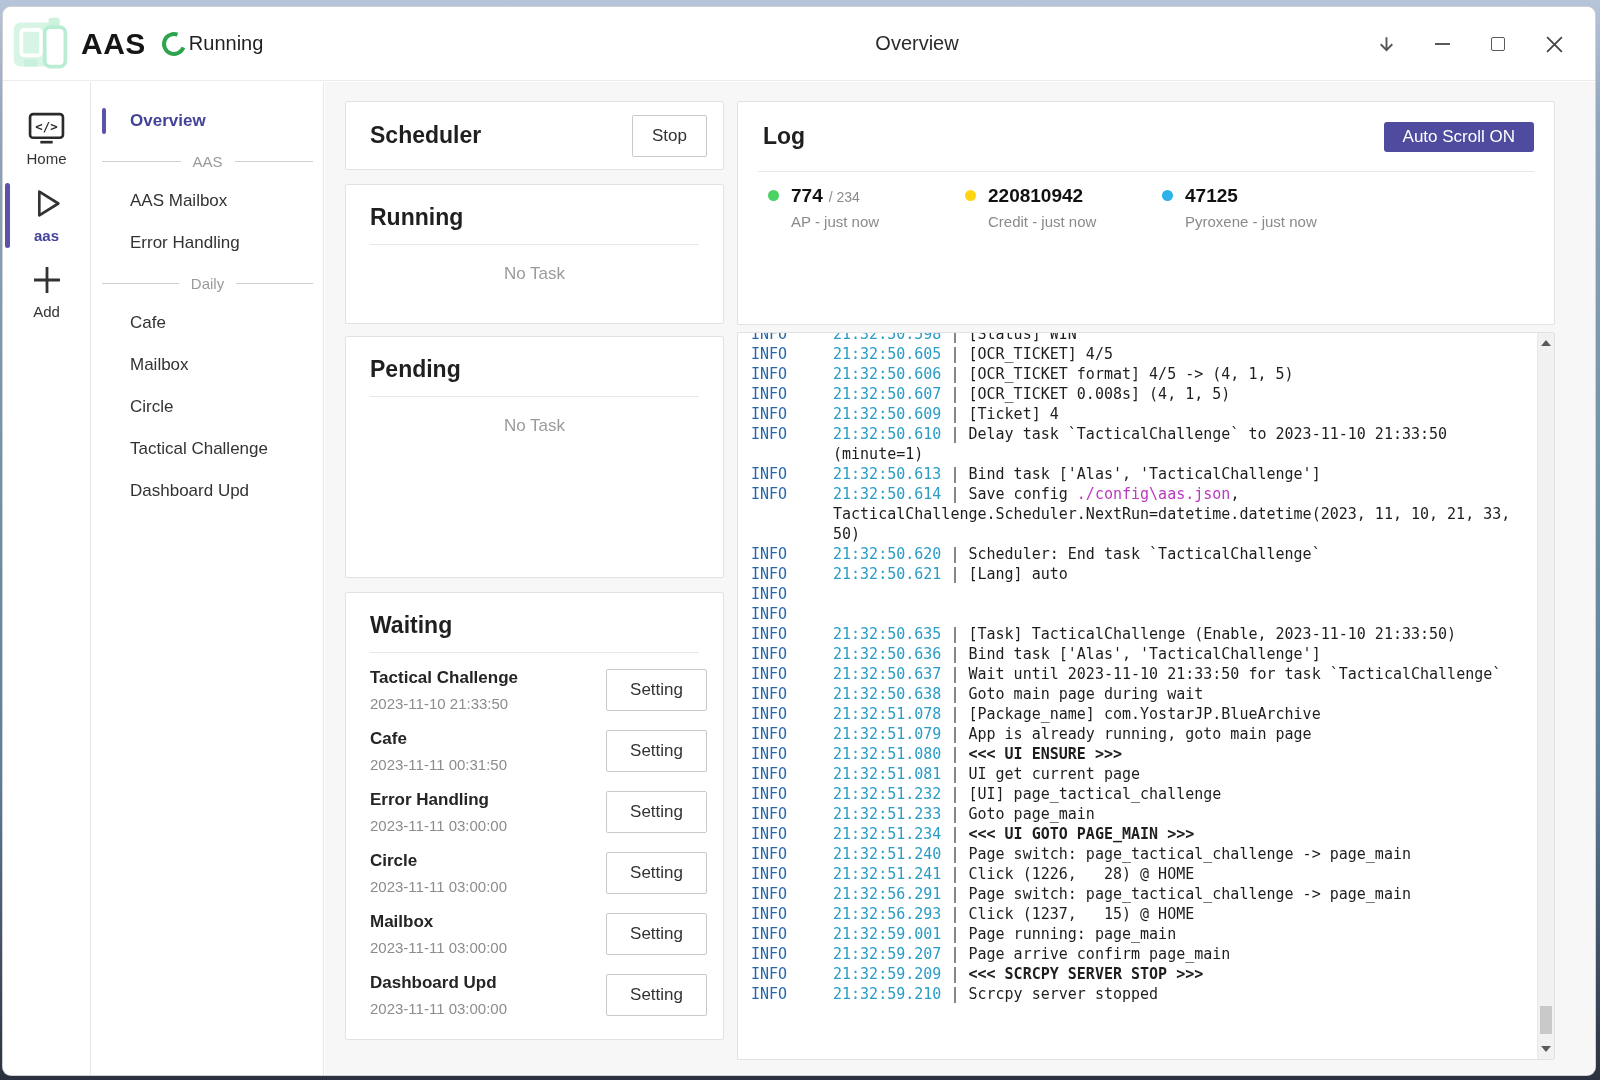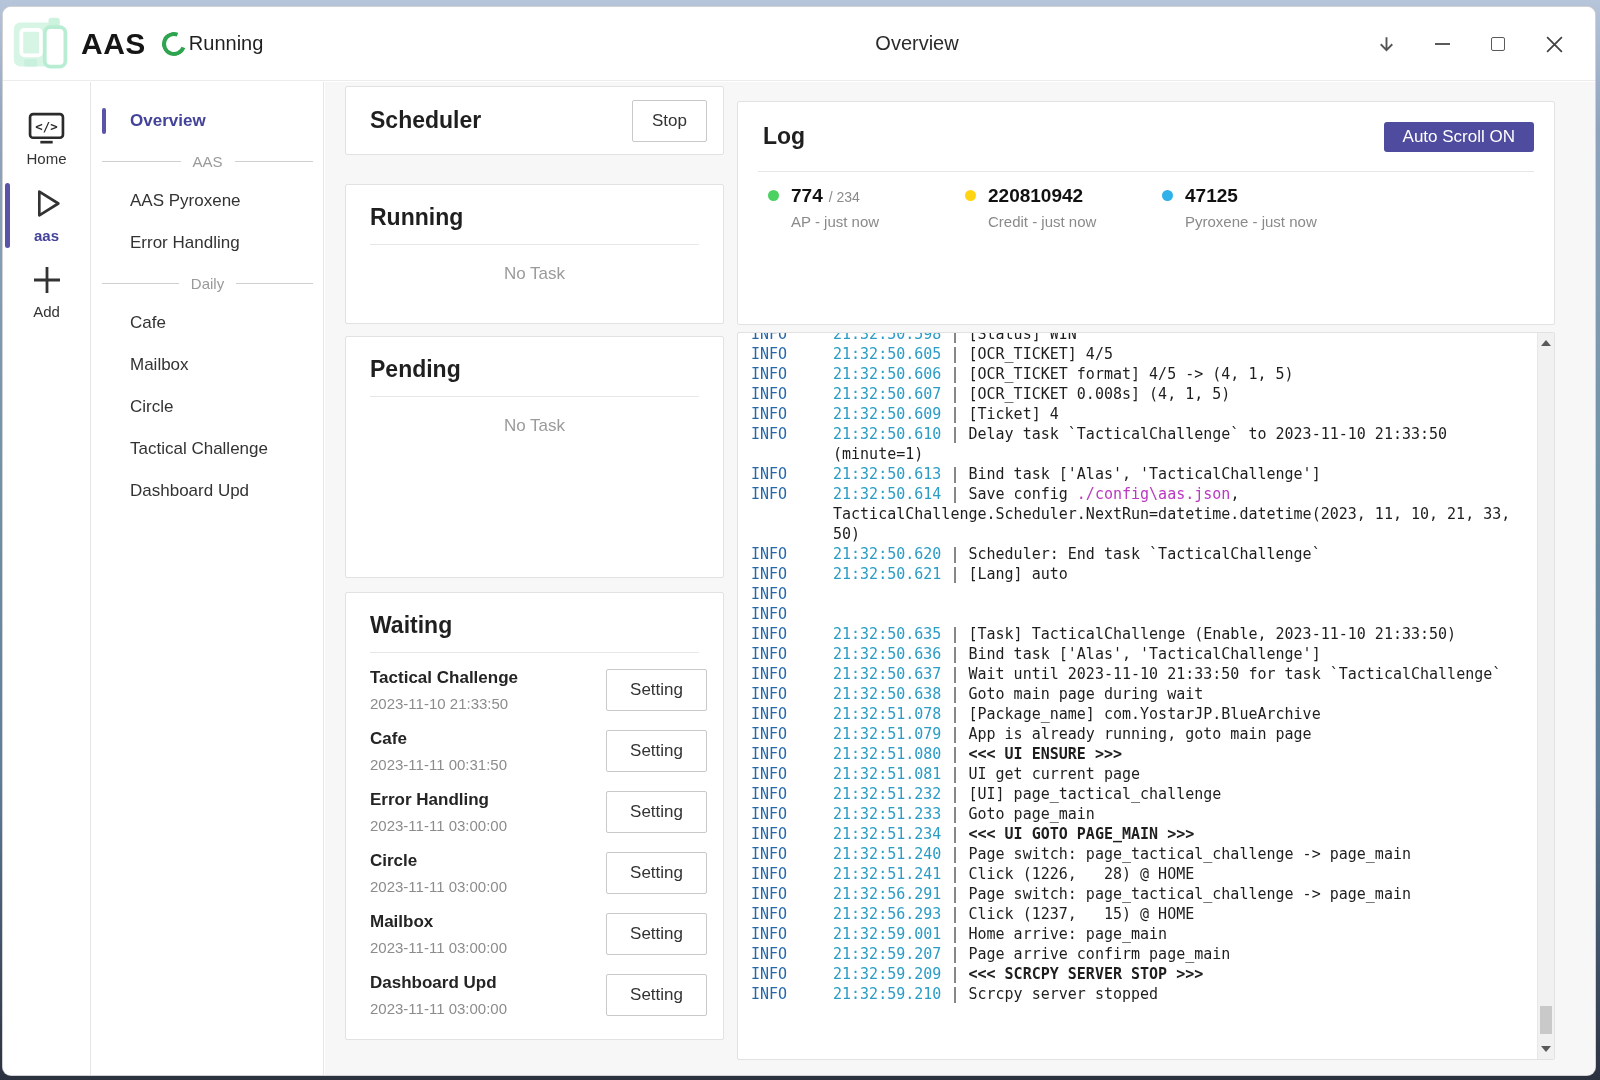--- a/index.html
+++ b/index.html
@@ -46,21 +46,21 @@
   .side-section .line { flex:1; height:1px; background:#cfcfcf; }
   .side-section .s-lbl { margin:0 12px; font-size:15px; color:#9a9a9a; }
   
   .main { position:absolute; left:322px; top:75px; right:0; bottom:0; background:#f7f7f8; }
   .card { position:absolute; background:#fff; border:1px solid #e2e2e2; border-radius:2px; }
   .card-title { font-size:23px; font-weight:600; color:#1f1f1f; }
   .hr { height:1px; background:#e7e7e7; margin-top:13px; }
   .btn { background:#fff; border:1px solid #c9c9c9; border-radius:2px; font-size:17px; color:#333;
     font-family:"Liberation Sans",sans-serif; cursor:pointer; }
   
-  .scheduler { left:20px; top:4px; width:379px; height:69px; display:flex; align-items:center;
+  .scheduler { left:20px; top:19px; width:379px; height:69px; display:flex; align-items:center;
     justify-content:space-between; padding:0 16px 0 24px; }
   .stop-btn { padding:10px 19px; }
   
   .running { left:20px; top:102px; width:379px; height:140px; padding:19px 24px 0; }
   .pending { left:20px; top:254px; width:379px; height:242px; padding:19px 24px 0; }
   .no-task { text-align:center; color:#9b9b9b; font-size:17px; margin-top:19px; }
   
   .waiting { left:20px; top:510px; width:379px; height:448px; padding:19px 16px 0 24px; }
   .wait-row { display:flex; align-items:center; justify-content:space-between; height:61px; }
   .w-name { font-size:17px; font-weight:bold; color:#242424; }
@@ -157,21 +157,21 @@
     </div>
   </div>
 
   <div class="sidebar">
       <div class="side-link active">Overview</div>
       <div class="side-section">
         <span class="line"></span>
         <span class="s-lbl">AAS</span>
         <span class="line"></span>
       </div>
-      <div class="side-link">AAS Pyroxene</div>
+      <div class="side-link">AAS Mailbox</div>
       <div class="side-link">Error Handling</div>
       <div class="side-section">
         <span class="line"></span>
         <span class="s-lbl">Daily</span>
         <span class="line"></span>
       </div>
       <div class="side-link">Cafe</div>
       <div class="side-link">Mailbox</div>
       <div class="side-link">Circle</div>
       <div class="side-link">Tactical Challenge</div>
@@ -381,21 +381,21 @@
             <div class="log-line">
               <span class="lvl">INFO</span>
               <div class="rest"><span class="time">21:32:56.291</span><span class="sep"> | </span><span class="msg"><span>Page switch: page_tactical_challenge -&gt; page_main</span></span></div>
             </div>
             <div class="log-line">
               <span class="lvl">INFO</span>
               <div class="rest"><span class="time">21:32:56.293</span><span class="sep"> | </span><span class="msg"><span>Click (1237,   15) @ HOME</span></span></div>
             </div>
             <div class="log-line">
               <span class="lvl">INFO</span>
-              <div class="rest"><span class="time">21:32:59.001</span><span class="sep"> | </span><span class="msg"><span>Home arrive: page_main</span></span></div>
+              <div class="rest"><span class="time">21:32:59.001</span><span class="sep"> | </span><span class="msg"><span>Page running: page_main</span></span></div>
             </div>
             <div class="log-line">
               <span class="lvl">INFO</span>
               <div class="rest"><span class="time">21:32:59.207</span><span class="sep"> | </span><span class="msg"><span>Page arrive confirm page_main</span></span></div>
             </div>
             <div class="log-line">
               <span class="lvl">INFO</span>
               <div class="rest"><span class="time">21:32:59.209</span><span class="sep"> | </span><span class="msg bold"><span>&lt;&lt;&lt; SCRCPY SERVER STOP &gt;&gt;&gt;</span></span></div>
             </div>
             <div class="log-line">

